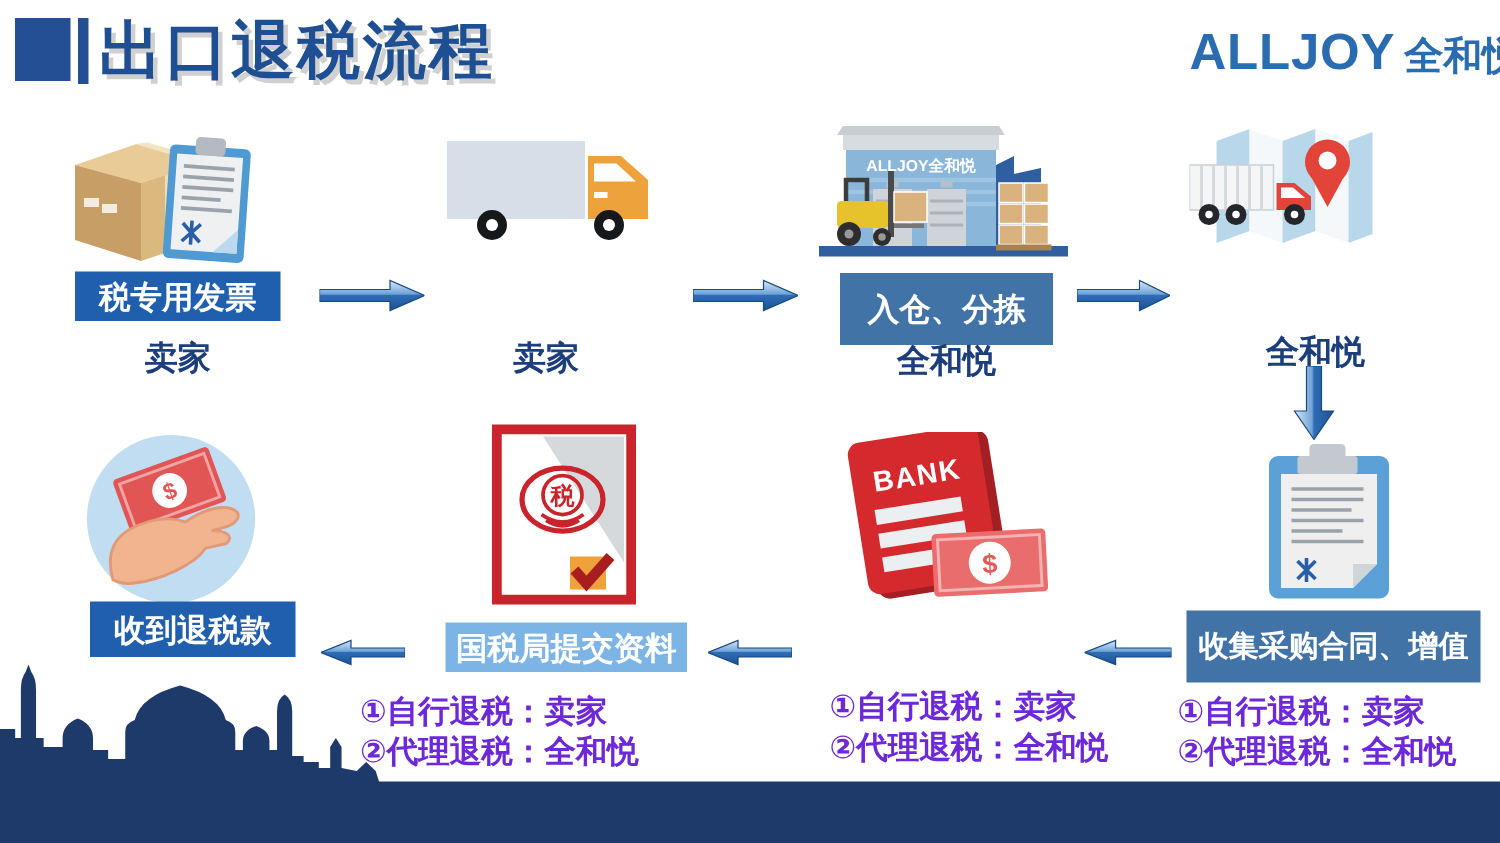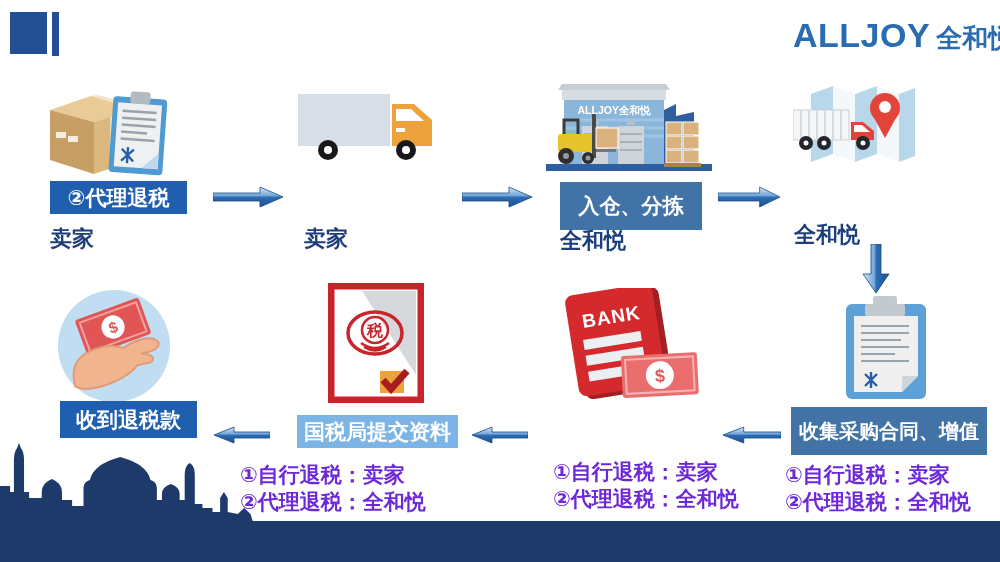--- a/index.html
+++ b/index.html
@@ -18,21 +18,21 @@
   .logo-en { font-size:34px; font-weight:800; letter-spacing:0.5px; }
   .logo-cn { font-size:26px; font-weight:800; margin-left:6px; }
   .box-label {
     position:absolute; color:#ffffff; font-weight:bold;
     display:flex; align-items:center; justify-content:center; text-align:center;
     white-space:nowrap;
   }
   .bg-dark  { background:#1f5fad; }
   .bg-med   { background:#4273a7; }
   .bg-light { background:#7cb5e5; }
-  .owner { position:absolute; color:#1c3e7c; font-weight:bold; font-size:22px; white-space:nowrap; }
+  .owner { position:absolute; color:#1c3e7c; font-weight:bold; font-size:22px; text-align:center; white-space:nowrap; }
   .note  { position:absolute; color:#6d28d9; font-weight:bold; font-size:21px; line-height:27px; white-space:nowrap; }
   .footer-bar { position:absolute; left:0; top:521px; width:1000px; height:41px; background:#1e3a6b; }
 </style>
 </head>
 <body>
 
 <div class="slide">
 
   <svg width="0" height="0" style="position:absolute">
     <defs>
@@ -46,20 +46,21 @@
         <stop offset="0" stop-color="#d8e8f7"></stop>
           <stop offset="0.45" stop-color="#6fa3d8"></stop>
         <stop offset="0.5" stop-color="#2f6db5"></stop>
           <stop offset="1" stop-color="#1d5193"></stop>
       </linearGradient>
     </defs>
   </svg>
 
   <div class="deco-square"></div>
   <div class="deco-bar"></div>
+  <h1 class="title">出口退税流程</h1>
   <div class="logo">
     <span class="logo-en">ALLJOY</span>
     <span class="logo-cn">全和悦</span>
   </div>
 
   <svg class="abs" style="left:46px;top:76px" width="126" height="100" viewBox="0 0 126 100">
     <polygon points="4,34 45,20 90,32 48,46" fill="#e8cb96"></polygon>
     <polygon points="44,20 52,19 96,31 88,33" fill="#f2e4c4"></polygon>
     <polygon points="4,34 48,46 48,98 4,84" fill="#c79f66"></polygon>
     <polygon points="48,46 90,32 90,84 48,98" fill="#dbb87e"></polygon>
@@ -68,21 +69,21 @@
     <rect x="22" y="60" width="10" height="6" fill="#fff" opacity="0.8"></rect>
     <g transform="translate(68,14) rotate(4)">
       <rect x="0" y="6" width="54" height="76" rx="4" fill="#4f9ad2"></rect>
       <rect x="17" y="0" width="20" height="12" rx="3" fill="#b4bac1"></rect>
       <rect x="5" y="12" width="44" height="64" fill="#eef0f2"></rect>
       <polygon points="49,60 49,76 33,76" fill="#bcd9ef"></polygon>
       <path d="M10,20h34 M10,27h34 M10,34h34 M10,41h26 M10,48h34" stroke="#9aa3ab" stroke-width="2.5"></path>
       <path d="M12,58 l12,12 M24,58 l-12,12 M18,56 v16" stroke="#2a5fa8" stroke-width="2.4"></path>
     </g>
   </svg>
-  <div class="box-label bg-dark" style="left:50px;top:181px;width:137px;height:33px;font-size:21px">②代理退税</div>
+  <div class="box-label bg-dark" style="left:50px;top:181px;width:137px;height:33px;font-size:21px">税专用发票</div>
   <div class="owner" style="left:50px;top:224px;width:137px">卖家</div>
 
   <svg class="abs" style="left:213px;top:186px" width="70" height="22" viewBox="0 0 70 22">
     <polygon points="0,7 47,7 47,1 70,11 47,21 47,15 0,15" fill="url(#agradV)" stroke="#17487f" stroke-width="0.8"></polygon>
   </svg>
 
   <svg class="abs" style="left:298px;top:88px" width="140" height="78" viewBox="0 0 140 78">
     <rect x="0" y="6" width="92" height="52" fill="#d8dee7"></rect>
     <path d="M94,58 V16 h22 l18,16 v26 z" fill="#eda23b"></path>
     <path d="M98,21 h15 l13,12 h-28 z" fill="#ffffff"></path>

